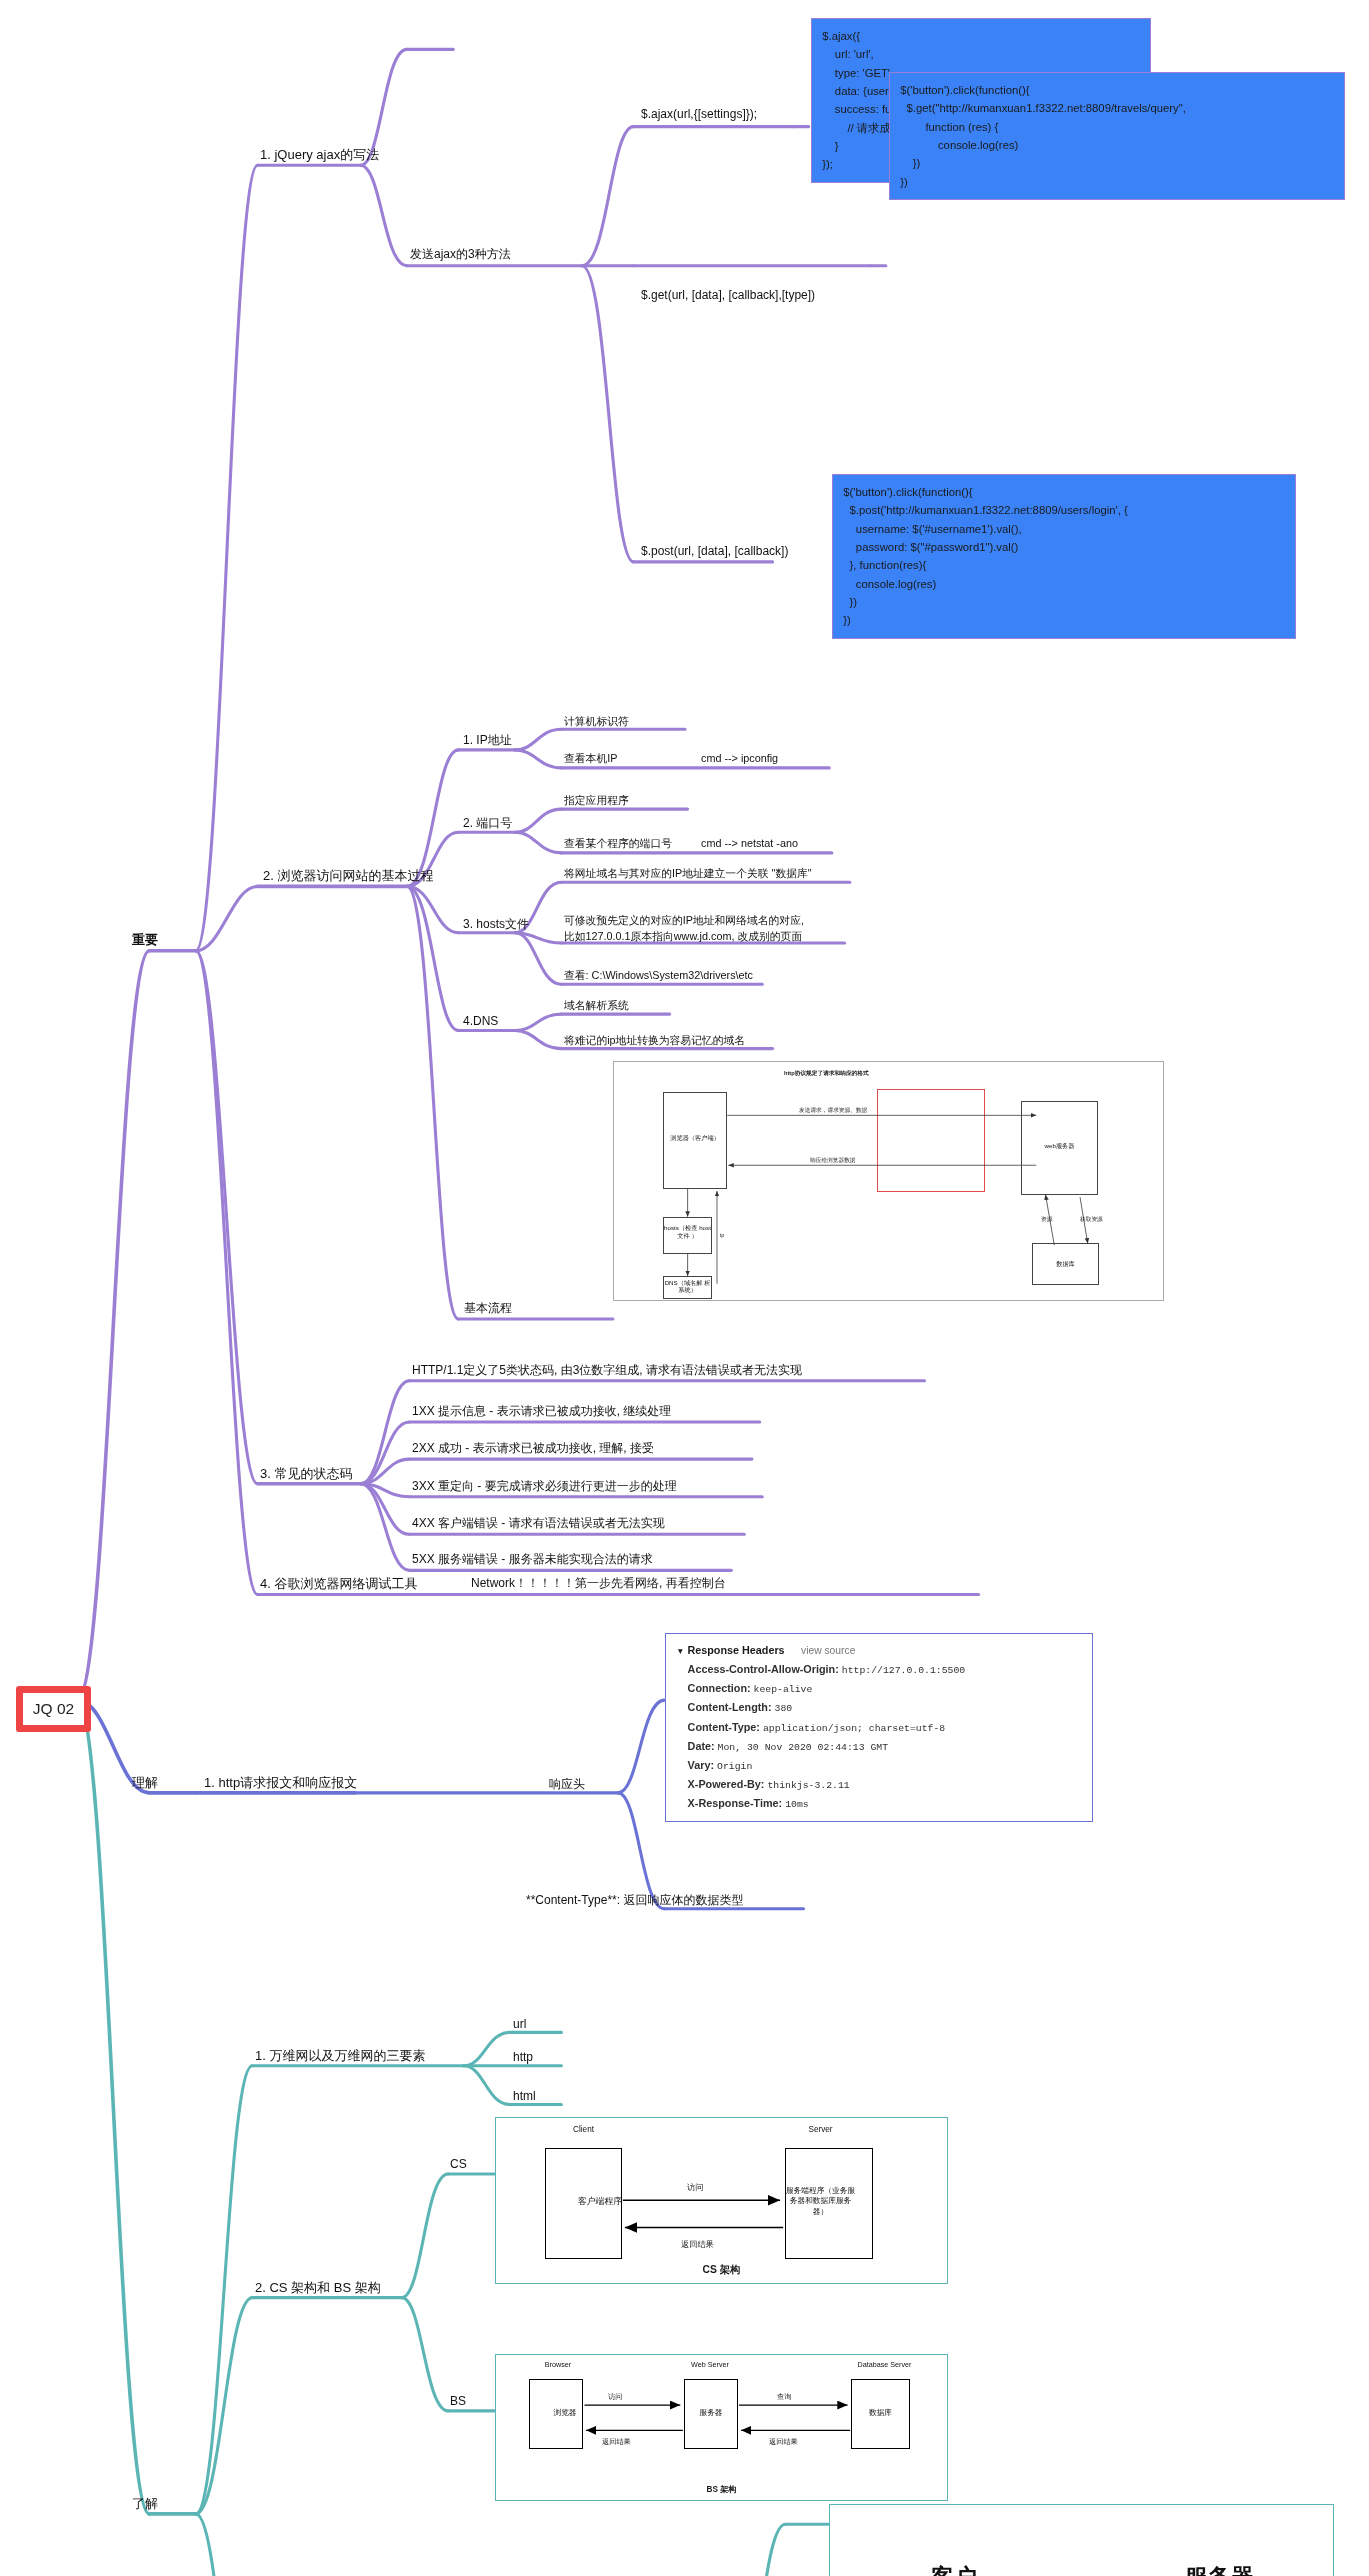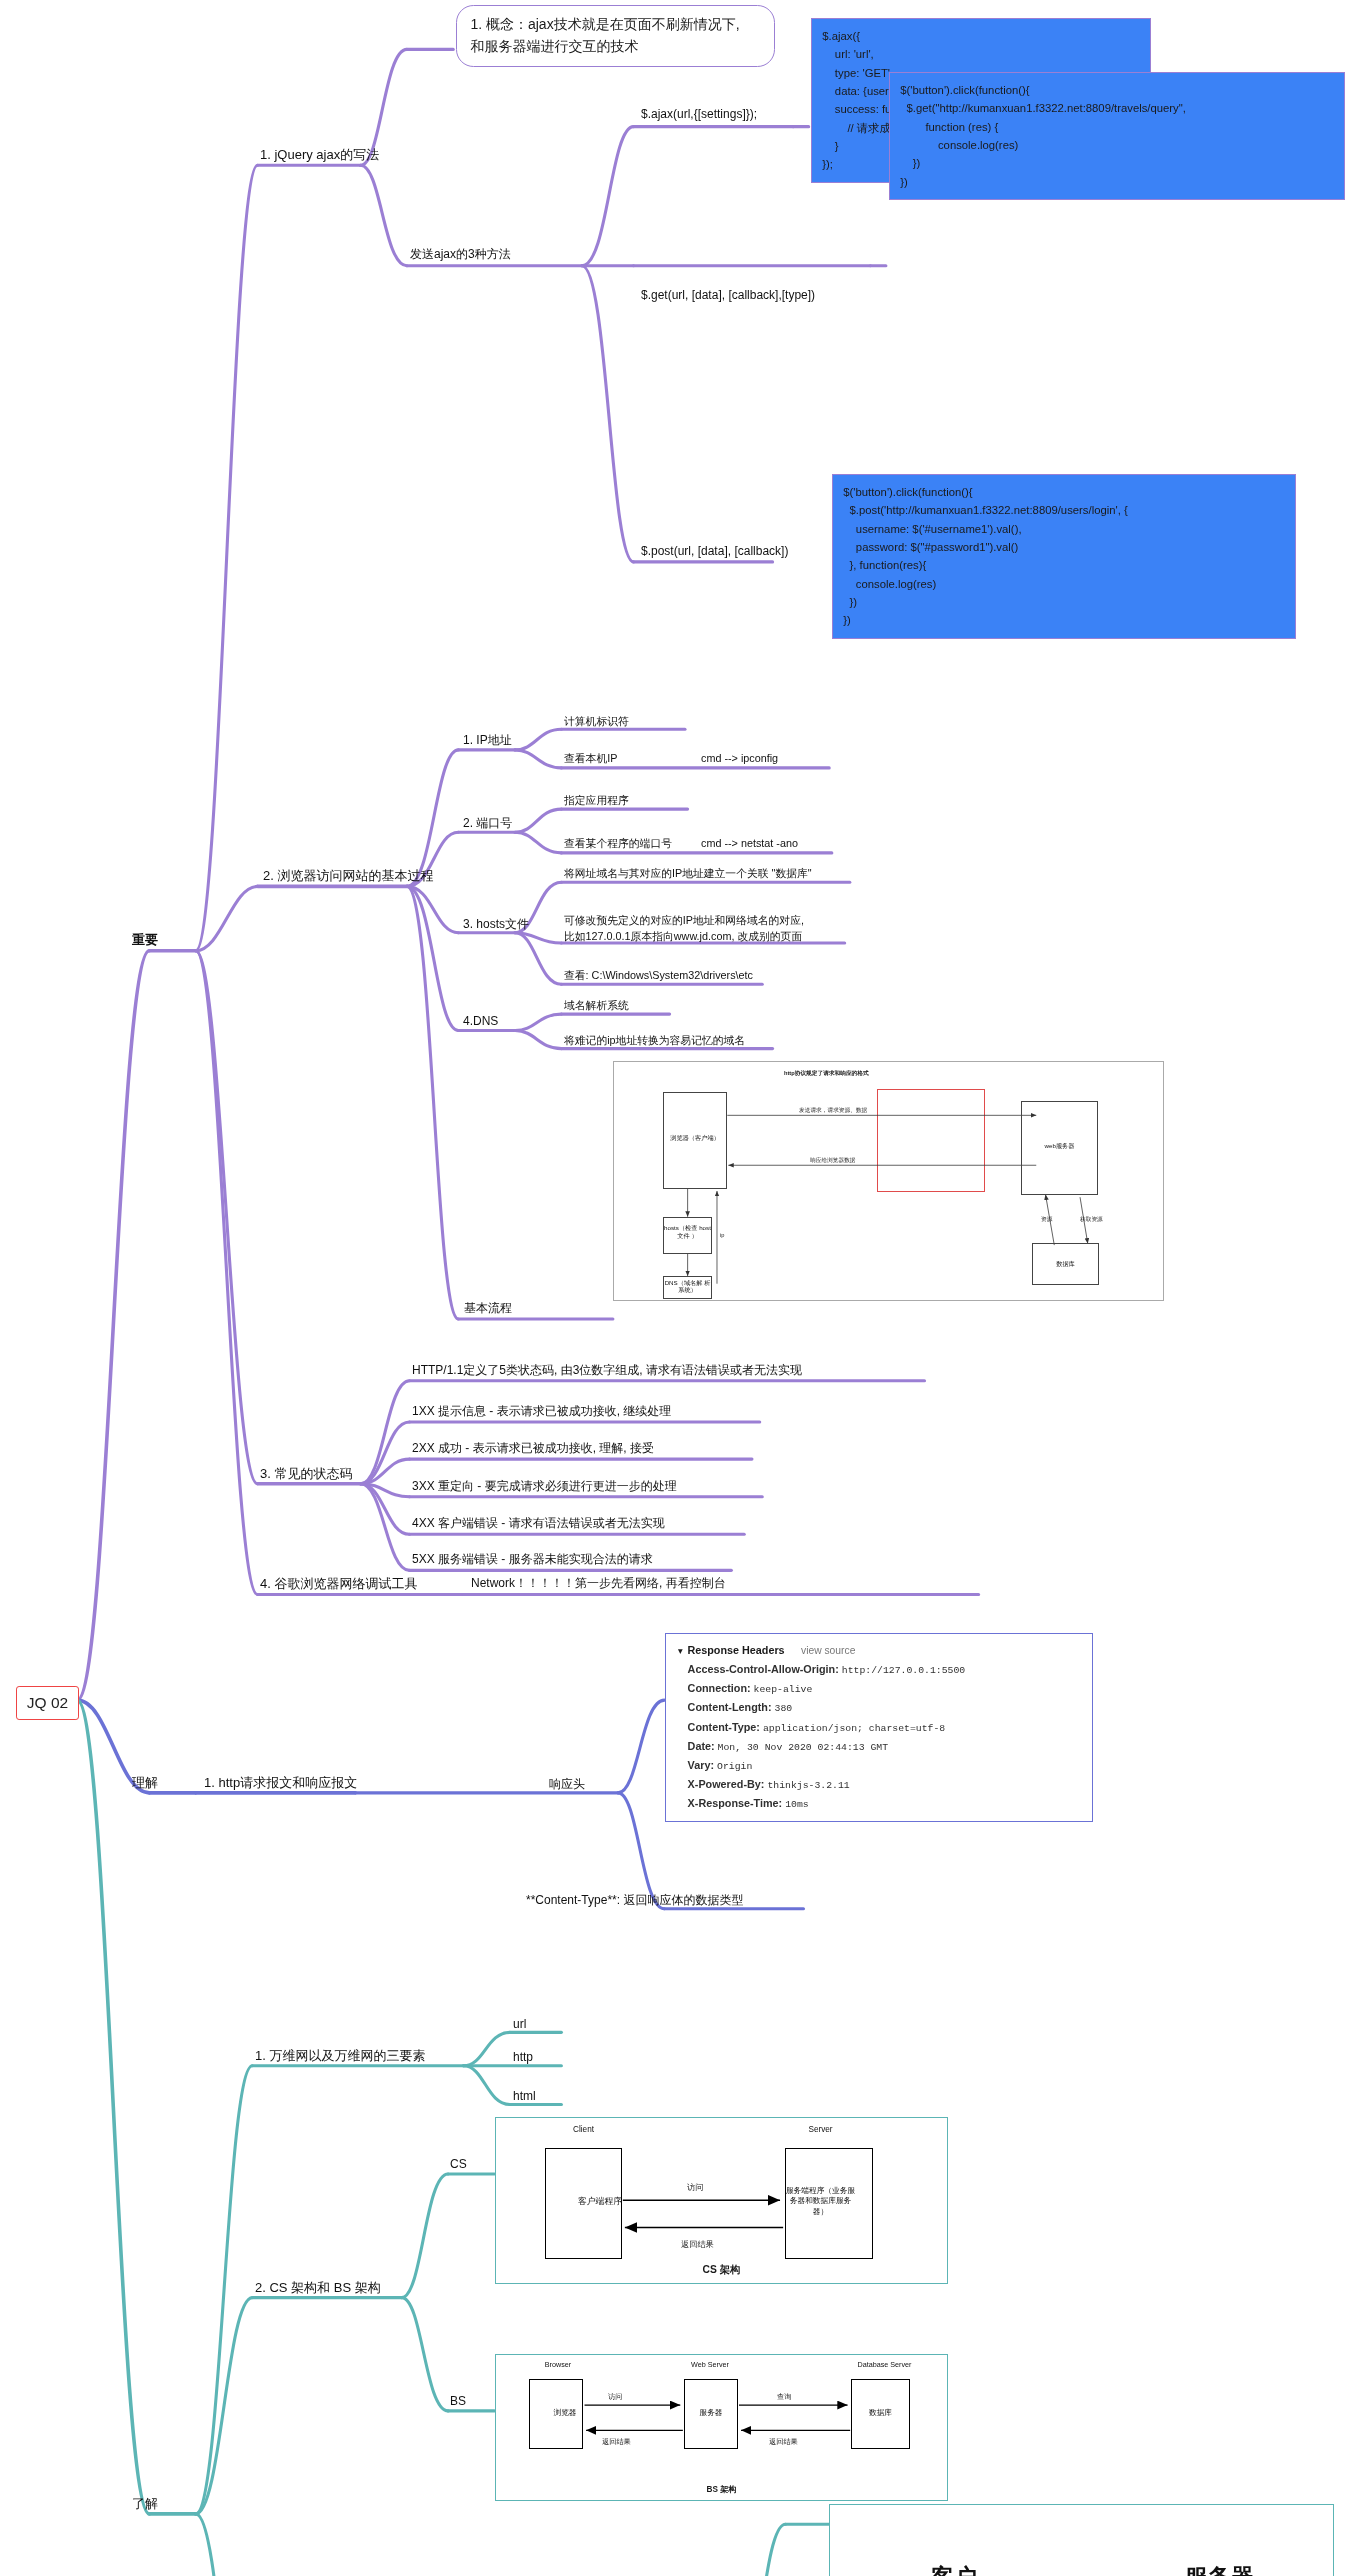--- a/index.html
+++ b/index.html
@@ -15,21 +15,21 @@
   }
   #mind-map { position: absolute; inset: 0; }
   svg.wires { position: absolute; left: 0; top: 0; width: 1369px; height: 3459px; pointer-events: none; }
 
   .node {
     position: absolute;
     white-space: pre;
     line-height: 1.38;
   }
   .root {
-    border: 1px solid #ef4444;
+    border: 7px solid #ef4444;
     border-radius: 3.1px;
     background: #ffffff;
     font-size: 15.5px;
     padding: 5.2px 10.3px;
     color: #222;
   }
   .lbl { font-size: 13px; color: #111; }
   .lbl-sm { font-size: 12px; color: #111; }
   .lbl-tiny { font-size: 10.8px; color: #111; }
 
@@ -215,22 +215,20 @@
   </svg>
 
   <div class="node root" style="left:15.5px; top:1686px;">JQ 02</div>
 
   <div class="node lbl" style="left:132px; top:931px;font-weight:bold;">重要</div>
   <div class="node lbl" style="left:132px; top:1774px;">理解</div>
   <div class="node lbl" style="left:132px; top:2495px;">了解</div>
 
   <div class="node lbl" style="left:260px; top:146px;">1. jQuery ajax的写法</div>
 
-  <div class="node bubble" style="left:456px; top:5.2px; width:319px;">1. 概念：ajax技术就是在页面不刷新情况下,
-和服务器端进行交互的技术</div>
 
   <div class="node lbl-sm" style="left:410px; top:246px;">发送ajax的3种方法</div>
 
   <div class="node lbl-sm" style="left:641px; top:106px;">$.ajax(url,{[settings]});</div>
   <div class="node codebox" style="left:811px; top:18px; width:340px;">$.ajax({
     url: 'url',
     type: 'GET',
     data: {username:'zs', password:'12345'},
     success: function(data){
         // 请求成功业务逻辑

